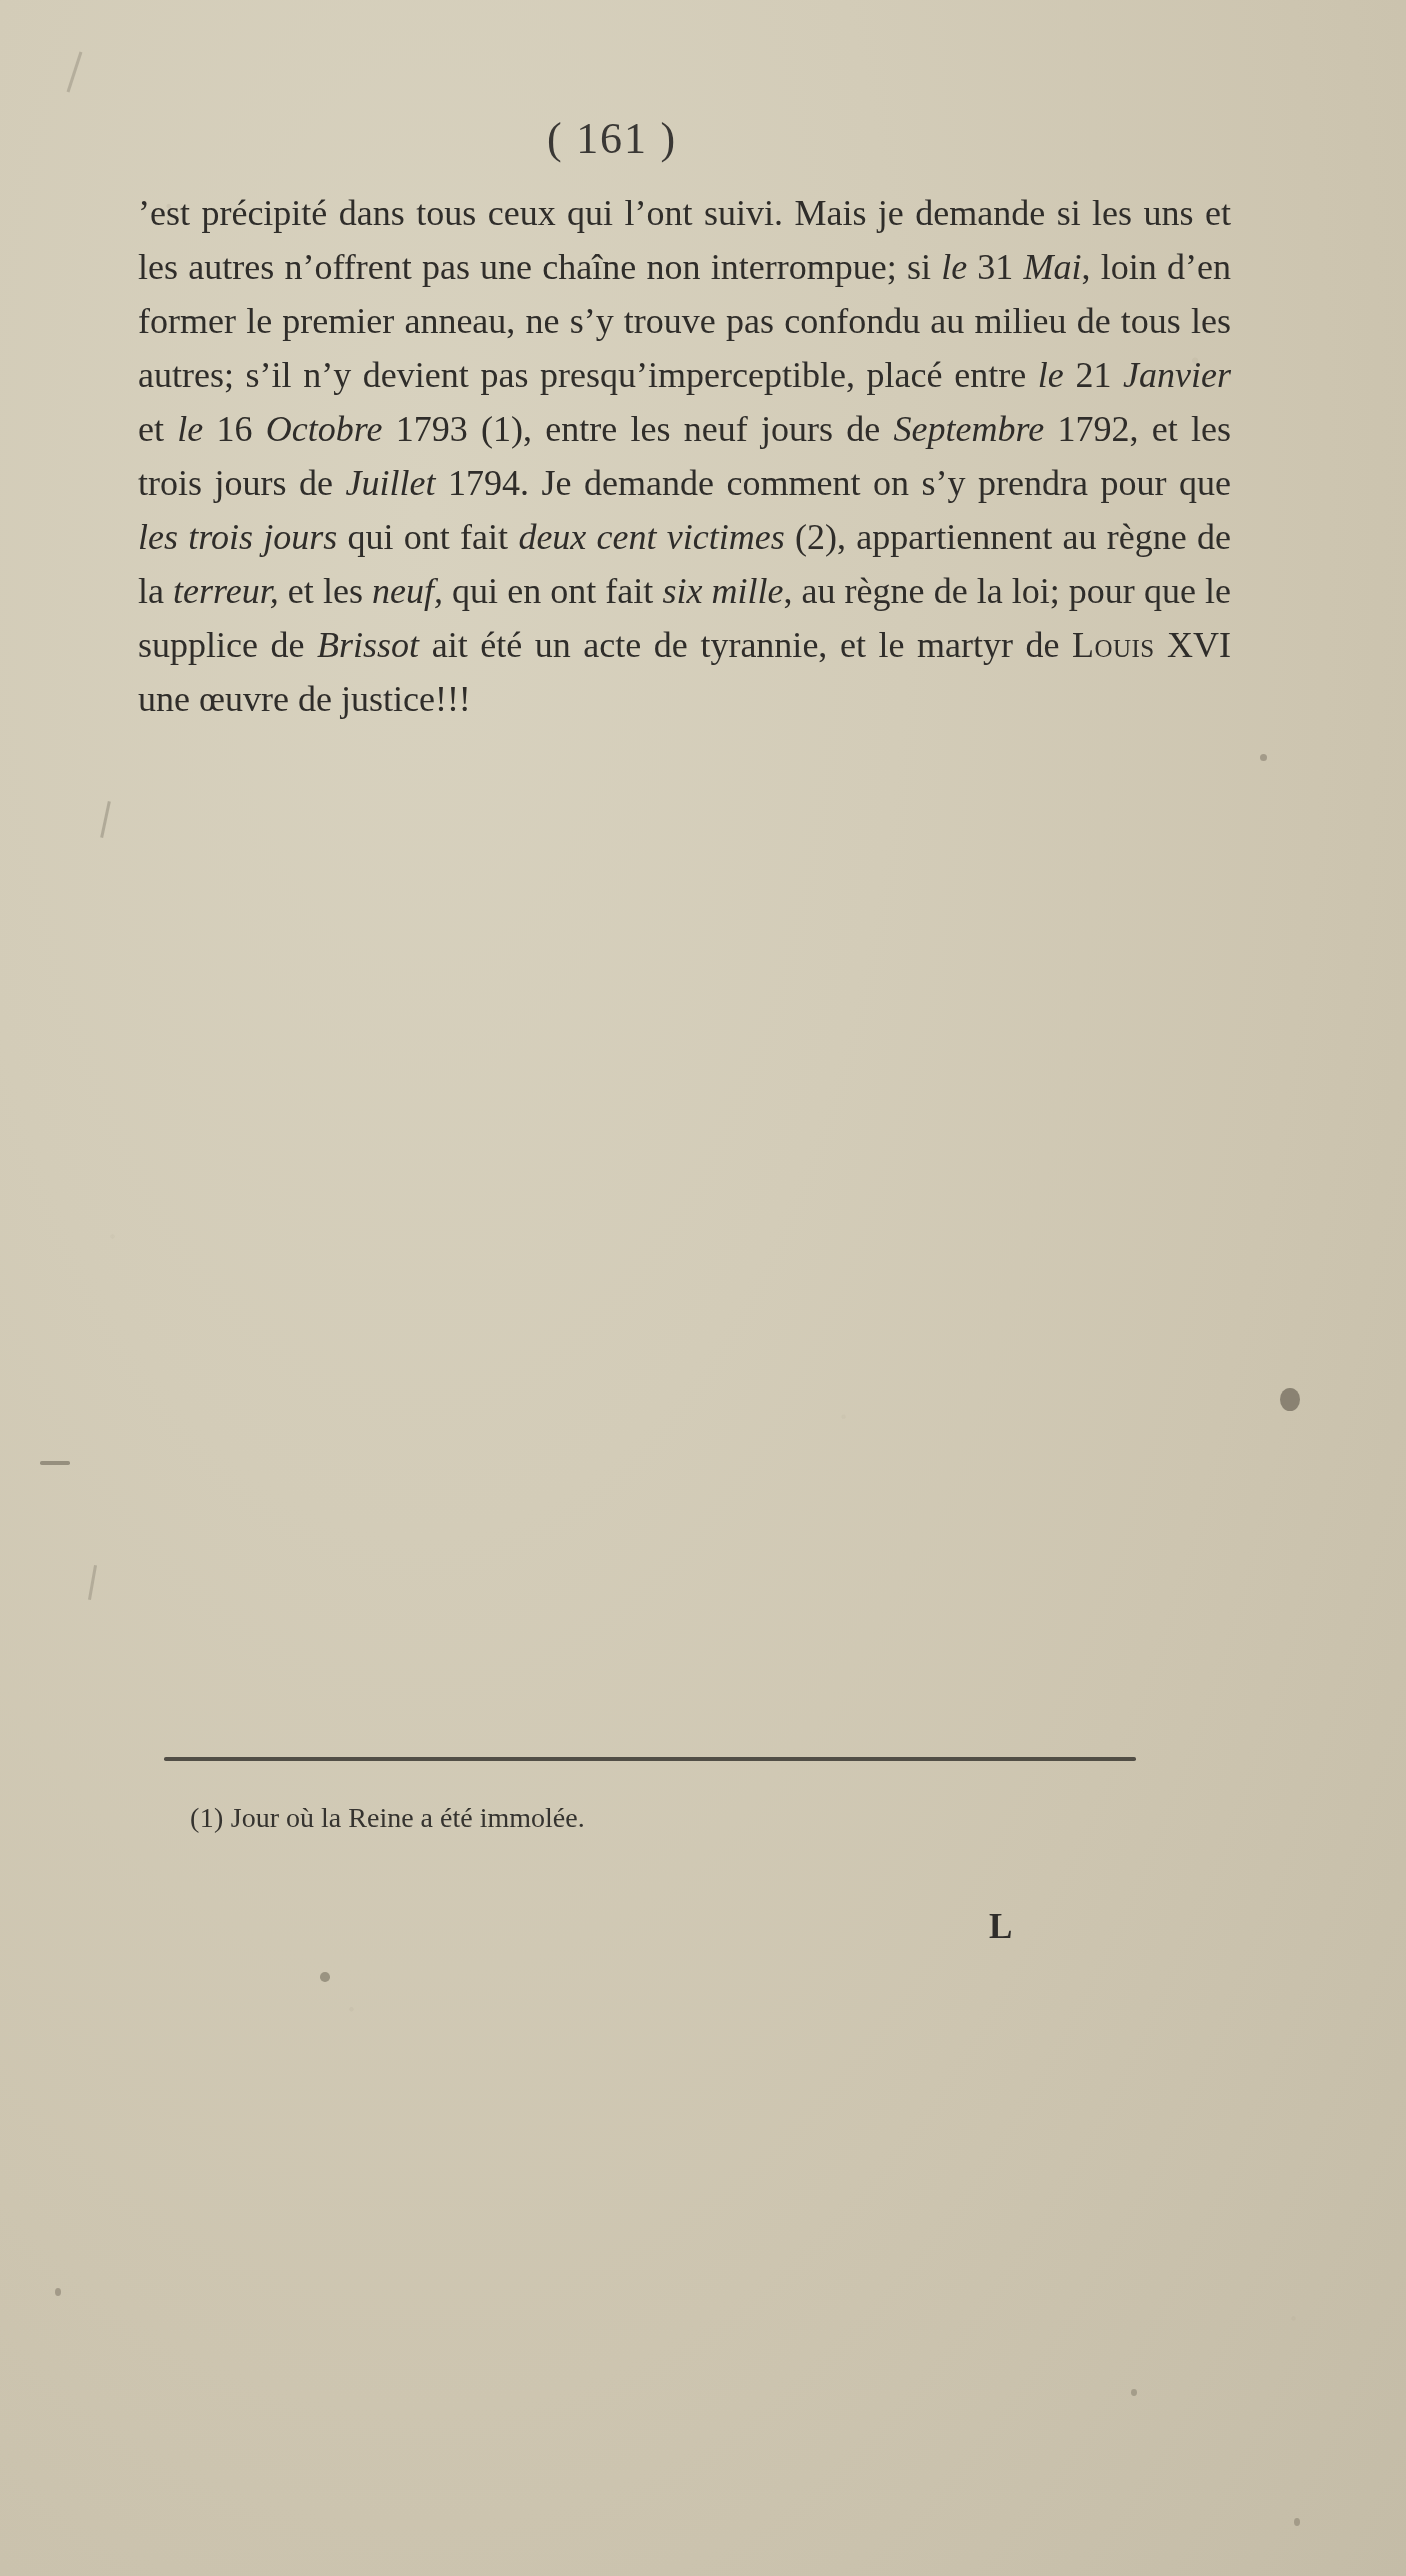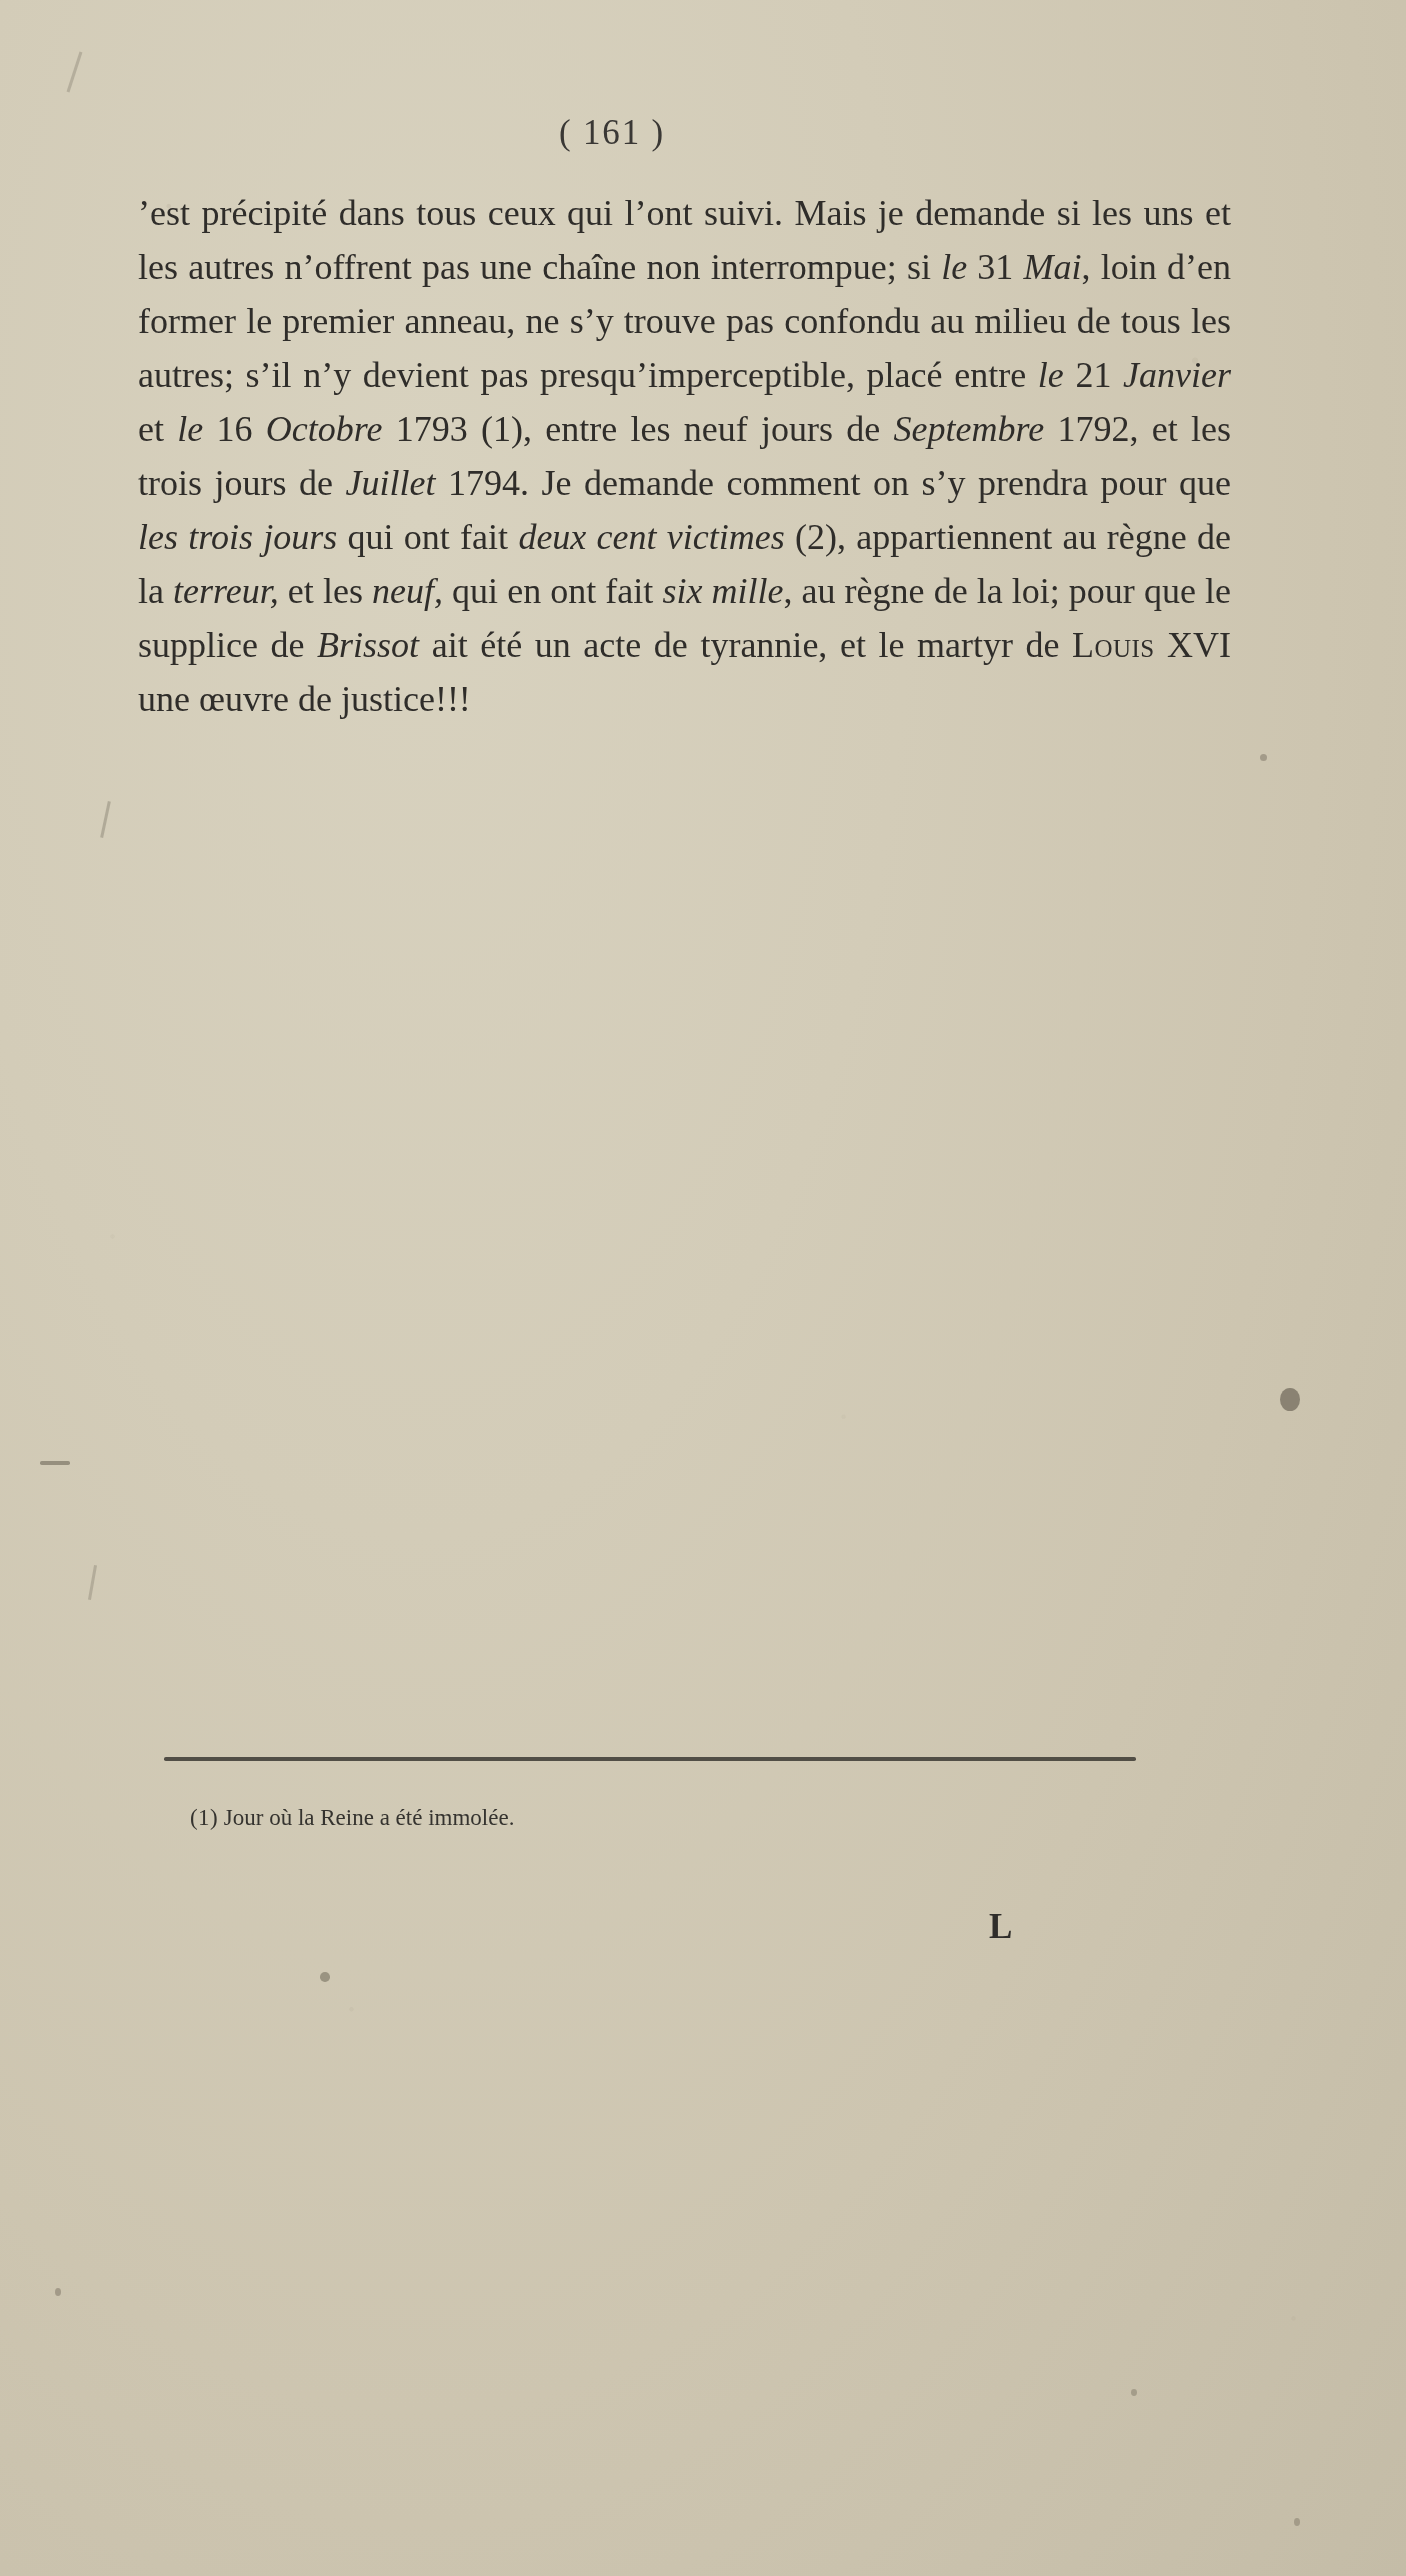--- a/index.html
+++ b/index.html
@@ -37,21 +37,21 @@
       radial-gradient(circle at 8%  48%, rgba(150,140,120,0.10) 0 1.8px, transparent 2.7px);
     opacity: 0.75;
   }
 
   .pagenum {
     position: absolute;
     top: 113px;
     left: 0;
     width: 1224px;
     text-align: center;
-    font-size: 35px;
+    font-size: 44px;
     letter-spacing: 1.8px;
     color: #3a3835;
   }
 
   .body-text {
     position: absolute;
     top: 186px;
     left: 138px;
     width: 1093px;
     font-size: 36px;
@@ -77,21 +77,21 @@
     background: #3b3833;
     opacity: 0.85;
     border-radius: 1.8px;
   }
 
   .footnotes {
     position: absolute;
     left: 190px;
     top: 1795px;
     width: 1044px;
-    font-size: 23px;
+    font-size: 28px;
     line-height: 46px;
     color: #35332f;
   }
   .footnotes .fn { margin: 0; }
   .fn-num { letter-spacing: 0.4px; }
 
   .signature {
     position: absolute;
     left: 989px;
     top: 1907px;

